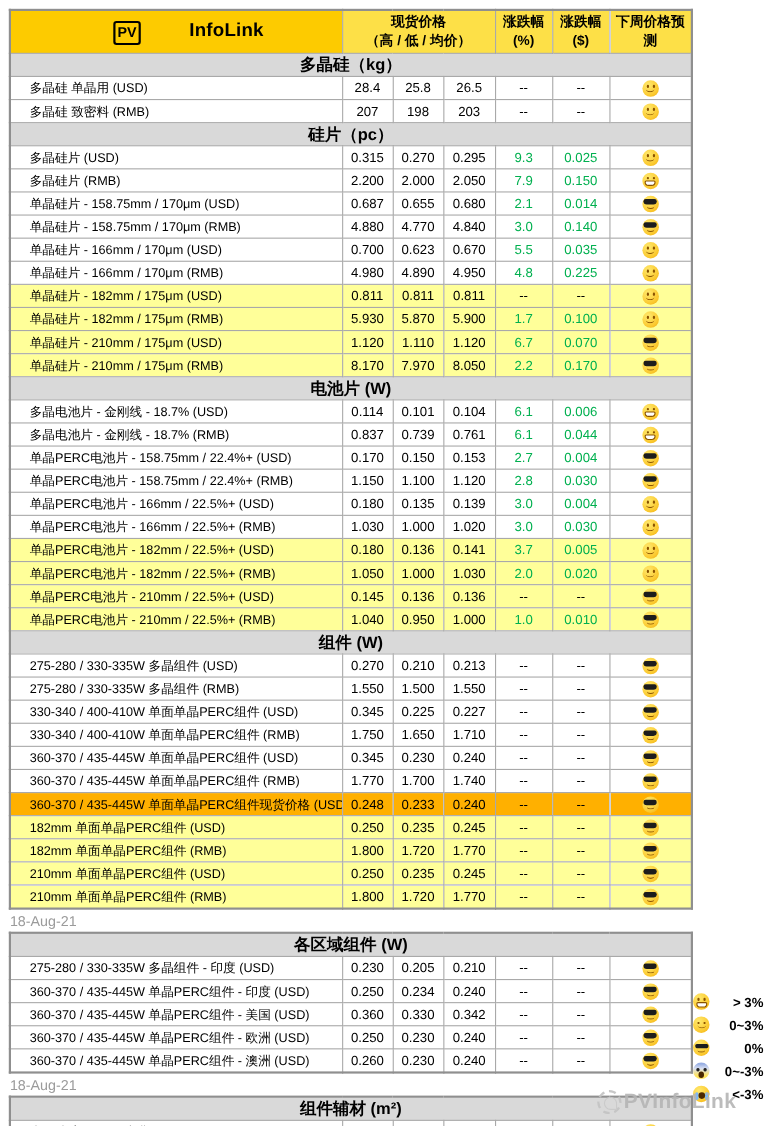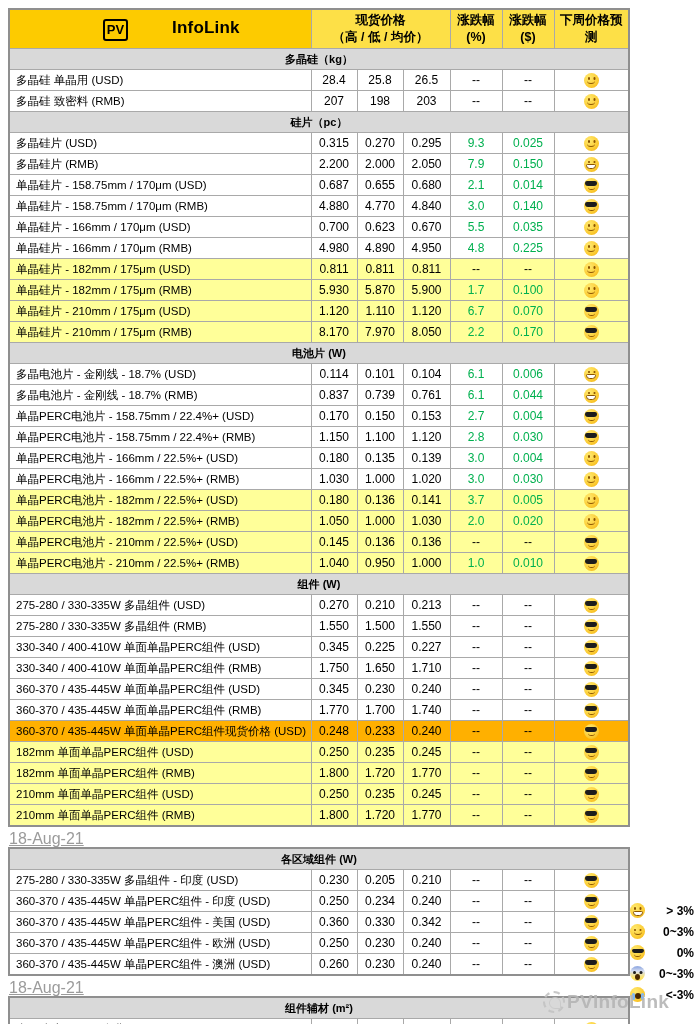--- a/index.html
+++ b/index.html
@@ -8,29 +8,29 @@
   .content{position:absolute;left:8px;top:8px;width:620px;}
   table.price-table{border-collapse:collapse;table-layout:fixed;width:620px;
        border:2px solid #8f8f8f;background:#fff;}
   table.price-table td,table.price-table th{border:1px solid #a9a9a9;padding:0;overflow:hidden;}
   th{background:#fde047;font-weight:bold;font-size:12.5px;line-height:1.35;height:38px;text-align:center;vertical-align:middle;}
   th .hline{display:block;}
   .logo-cell{background:#FDCB00;}
   .pv-box{display:inline-block;border:2px solid #000;border-radius:3px;padding:0 2px;
           font-weight:bold;font-size:13px;margin-right:3px;vertical-align:-1px;margin-left:22px;}
   .logo-text{font-weight:bold;font-size:17px;letter-spacing:0.2px;padding-left:41px;}
-  tr.section-row td{background:#D9D9D9;font-weight:bold;font-size:11px;text-align:center;height:20px;}
+  tr.section-row td{background:#D9D9D9;font-weight:bold;font-size:15px;text-align:center;height:20px;}
   tr.data-row td{height:20px;font-size:12px;text-align:center;vertical-align:middle;}
-  tr.data-row td.name-cell{text-align:left;padding-left:6px;font-size:11.5px;white-space:nowrap;}
+  tr.data-row td.name-cell{text-align:left;padding-left:17px;font-size:11.5px;white-space:nowrap;}
   td.chg{color:#00B04F;}
   td.chg.dash{color:#000;}
   tr.bg-white td{background:#fff;}
   tr.bg-yellow td{background:#FFFF99;}
   tr.bg-orange td{background:#FFB000;}
-  .date-label{font-size:16px;color:#9b9b9b;margin:3px 0 4px 1px;height:13px;text-decoration:underline;}
+  .date-label{font-size:13px;color:#9b9b9b;margin:3px 0 4px 1px;height:13px;}
   
   .emoji{display:inline-block;width:15px;height:15px;border-radius:50%;position:relative;
          background:radial-gradient(circle at 35% 30%,#ffe96e,#fbc92f 65%,#eda70b);
          vertical-align:middle;}
   .emoji::before,.emoji::after{content:"";position:absolute;}
   .smile::before{left:4px;top:4.5px;width:2px;height:2.5px;background:#8a5300;border-radius:50%;box-shadow:5.5px 0 0 #8a5300;}
   .smile::after{left:3.5px;top:4px;width:8px;height:6px;border-bottom:1.6px solid #8a5300;border-radius:50%;}
   .grin::before{left:4px;top:4px;width:2px;height:2.5px;background:#8a5300;border-radius:50%;box-shadow:5.5px 0 0 #8a5300;}
   .grin::after{left:2.5px;top:7.5px;width:10px;height:5px;background:#fff;border:1px solid #8a5300;
                border-radius:2px 2px 5px 5px;box-sizing:border-box;}

